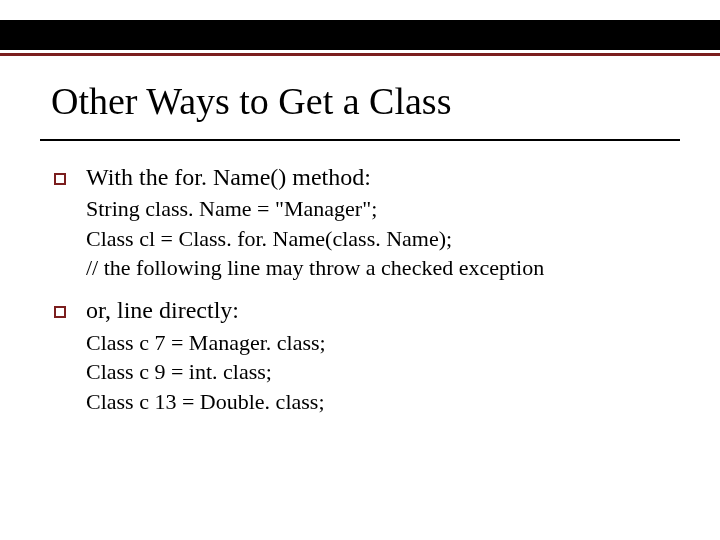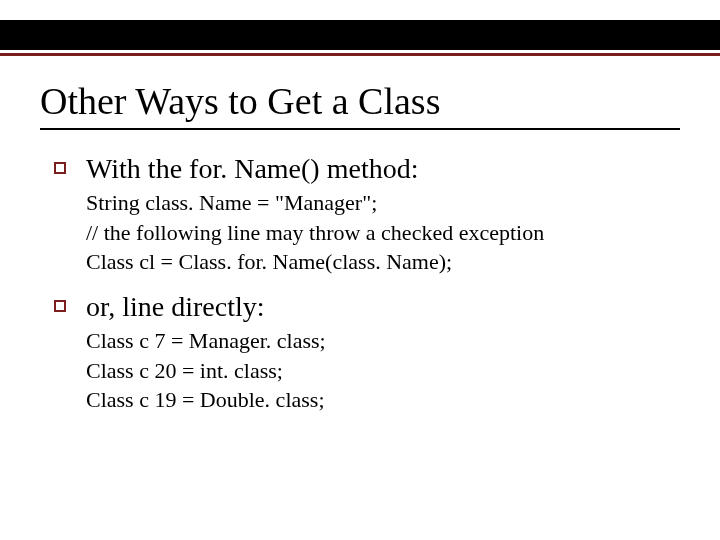--- a/index.html
+++ b/index.html
@@ -36,29 +36,29 @@
     background: #7b1e1e;
   }
   .title-wrap {
     margin-top: 50px;
     border-bottom: 2px solid #000000;
     padding-bottom: 4px;
   }
   .title {
     font-size: 38px;
     font-weight: normal;
-    margin: 0;
+    margin: 11px;
     line-height: 1.15;
   }
   .content {
     margin-top: 22px;
     padding-left: 14px;
   }
   .l1 {
-    font-size: 28px;
+    font-size: 24px;
     margin: 0 0 4px 0;
     padding-left: 32px;
     position: relative;
     line-height: 1.2;
   }
   .l1::before {
     content: "";
     position: absolute;
     left: 0;
     top: 10px;
@@ -85,25 +85,25 @@
 
   <div class="title-wrap">
     <h1 class="title">Other Ways to Get a Class</h1>
   </div>
 
   <div class="content">
 
     <div class="block">
       <p class="l1">With the for. Name() method:</p>
       <p class="l2">String class. Name = "Manager";</p>
+      <p class="l2">Class cl = Class. for. Name(class. Name);</p>
       <p class="l2">// the following line may throw a checked exception</p>
-      <p class="l2">Class cl = Class. for. Name(class. Name);</p>
     </div>
 
     <div class="block">
       <p class="l1">or, line directly:</p>
       <p class="l2">Class c 7 = Manager. class;</p>
-      <p class="l2">Class c 20 = int. class;</p>
-      <p class="l2">Class c 19 = Double. class;</p>
+      <p class="l2">Class c 9 = int. class;</p>
+      <p class="l2">Class c 13 = Double. class;</p>
     </div>
 
   </div>
 </div>
 
 </body></html>

